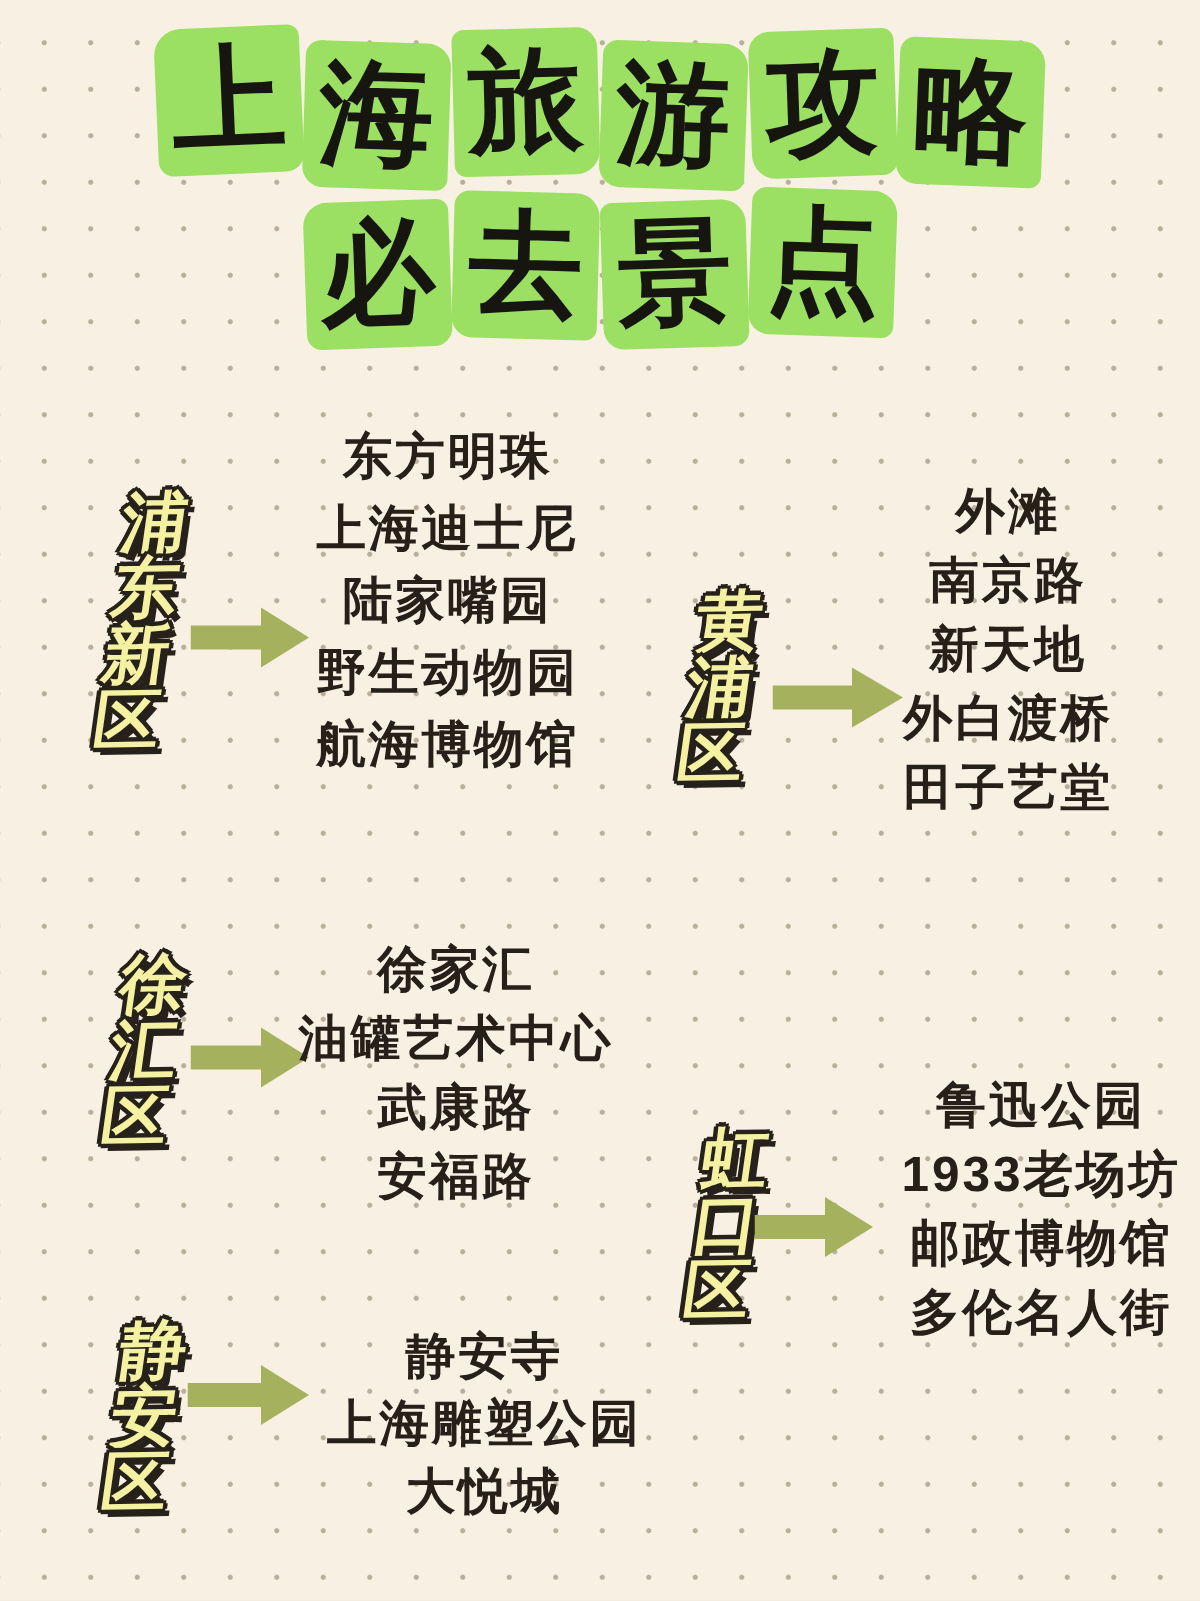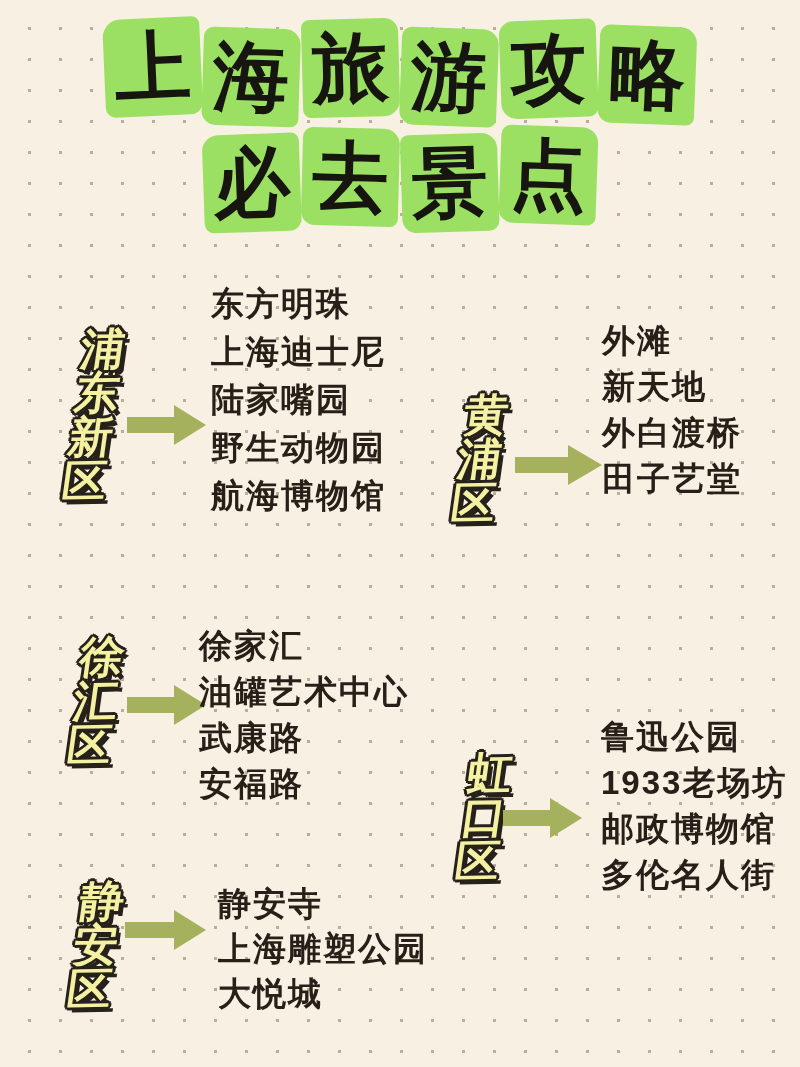--- a/index.html
+++ b/index.html
@@ -81,21 +81,21 @@
   .list {
     position: absolute;
     margin: 0; padding: 0;
     list-style: none;
     font-size: 33px;
     font-weight: 800;
     letter-spacing: 2px;
     color: #262019;
     white-space: nowrap;
   }
-  .list li { line-height: var(--lh, 47px); }
+  .list li { line-height: var(--lh, 47px); text-align: center; }
 
   
   #s1-label { left: 72px;  top: 327px; }
   #s1-arrow { left: 127px; top: 404px; }
   #s1-list  { left: 211px; top: 280px; --lh: 48px; }
   
   #s2-label { left: 458px; top: 393px; }
   #s2-arrow { left: 515px; top: 444px; }
   #s2-list  { left: 602px; top: 318px; --lh: 46px; }
   
@@ -148,20 +148,21 @@
   </ul>
 
   <div id="s2-label" class="district">黄浦区</div>
   <div id="s2-arrow" class="arrow">
     <svg width="88" height="42" viewBox="0 0 88 42" preserveAspectRatio="none">
         <polygon points="0,13 53,13 53,1 87,21 53,41 53,29 0,29"></polygon>
       </svg>
   </div>
   <ul id="s2-list" class="list">
     <li>外滩</li>
+    <li>南京路</li>
     <li>新天地</li>
     <li>外白渡桥</li>
     <li>田子艺堂</li>
   </ul>
 
   <div id="s3-label" class="district">徐汇区</div>
   <div id="s3-arrow" class="arrow">
     <svg width="80" height="42" viewBox="0 0 80 42">
         <polygon points="0,13 47,13 47,1 79,21 47,41 47,29 0,29"></polygon>
       </svg>

